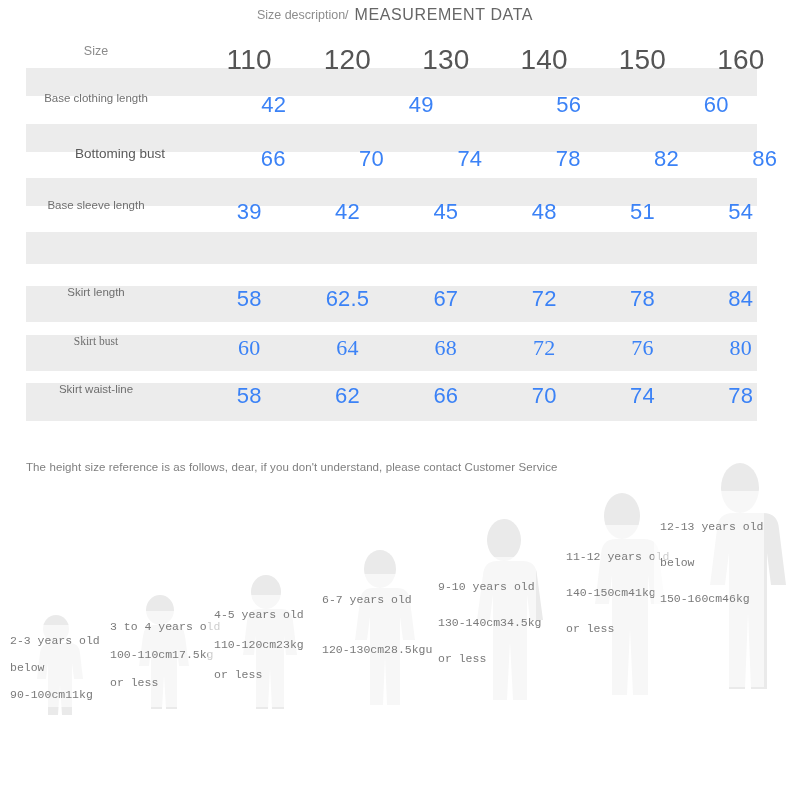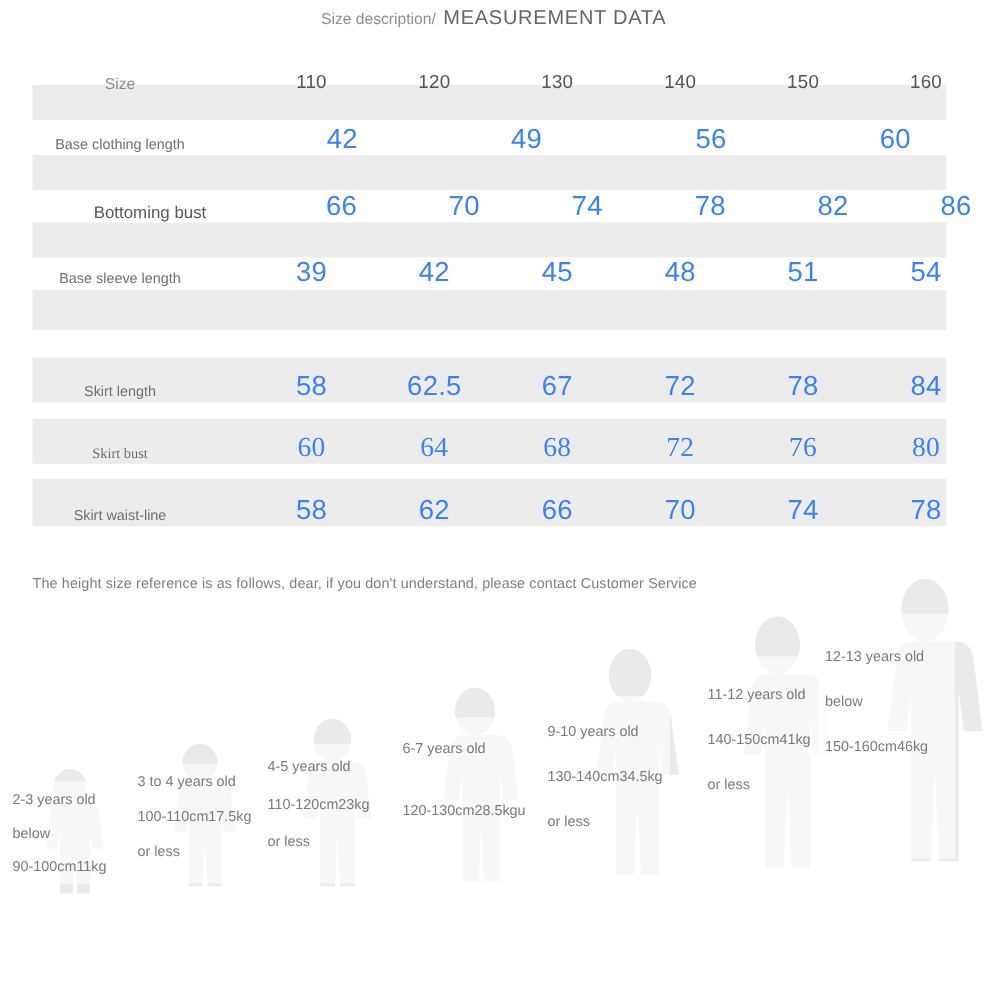--- a/index.html
+++ b/index.html
@@ -52,21 +52,21 @@
     position: absolute;
     left: 26px;
     width: 731px;
     background: #ececec;
   }
   .row {
     position: absolute;
     left: 0;
     width: 790px;
     display: flex;
-    align-items: flex-end;
+    align-items: flex-start;
   }
   .rowlabel {
     width: 200px;
     text-align: center;
     font-size: 11.5px;
     color: #6f6f6f;
     line-height: 1.18;
     padding-right: 8px;
     box-sizing: border-box;
   }
@@ -80,21 +80,21 @@
   }
   .cell {
     flex: 1;
     text-align: center;
     font-size: 22px;
     color: #3b82f6;
     font-weight: 400;
     letter-spacing: 0.2px;
   }
   .cell.hdr {
-    font-size: 15px;
+    font-size: 28px;
     color: #555555;
   }
   .hdrlabel {
     width: 200px;
     text-align: center;
     font-size: 12.5px;
     color: #8b8b8b;
     box-sizing: border-box;
     padding-right: 8px;
   }
@@ -131,20 +131,21 @@
     position: absolute;
     background: rgba(255,255,255,0.62);
     box-sizing: border-box;
     padding: 0;
   }
   .cardline {
     font-size: 11.5px;
     color: #7a7a7a;
     line-height: 1.0;
     white-space: nowrap;
+    font-family: Liberation Mono, monospace;
   }
 </style>
 </head>
 <body>
 
 <div class="title-wrap">
   <span class="title-small">Size description/</span>
   <span class="title-main">MEASUREMENT  DATA</span>
 </div>
 

